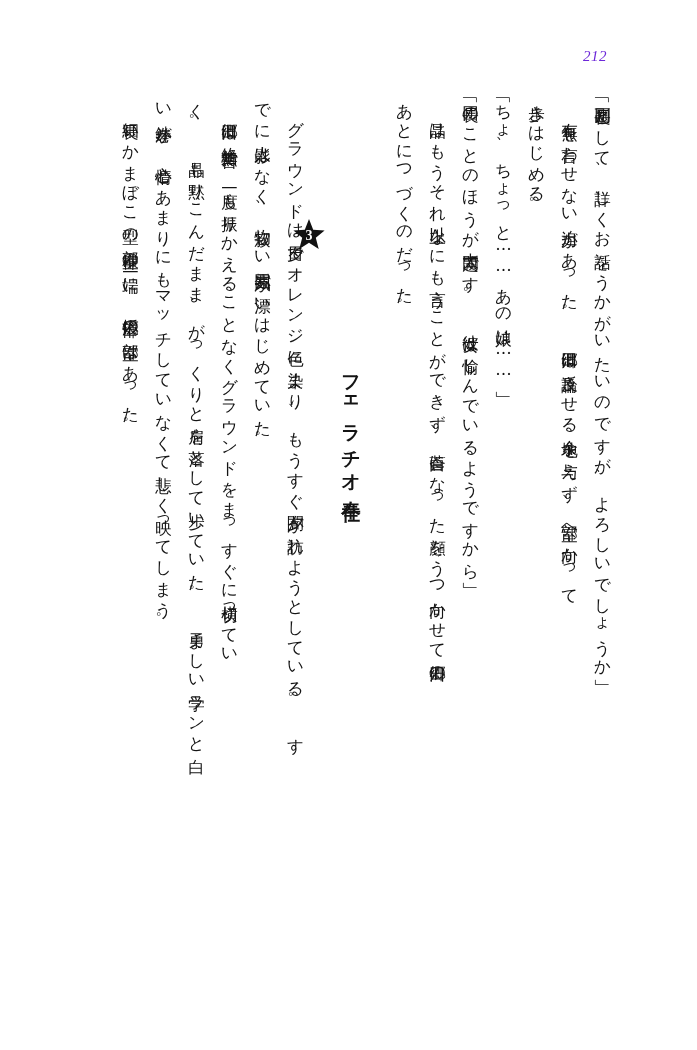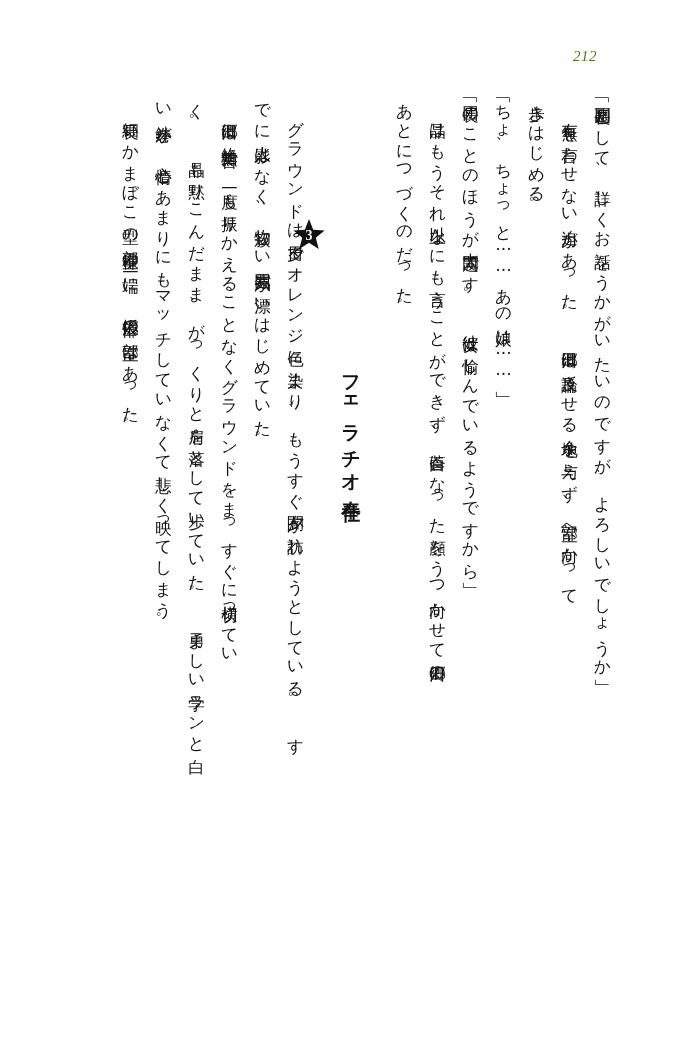--- a/index.html
+++ b/index.html
@@ -12,25 +12,25 @@
     width: 697px;
     height: 1050px;
     background: #ffffff;
     overflow: hidden;
     font-family: "Liberation Serif", "DejaVu Serif", serif;
     color: #111111;
   }
   .page-number {
     position: absolute;
     top: 48px;
-    right: 100px;
+    right: 90px;
     font-size: 15px;
     font-style: italic;
     font-family: "Liberation Serif", serif;
-    color: #4d7c0f;
+    color: #6d28d9;
     letter-spacing: 0.5px;
   }
   .text-block {
     position: absolute;
     top: 92px;
     left: 52px;
     right: 78px;
     height: 860px;
     display: flex;
     flex-direction: row-reverse;

